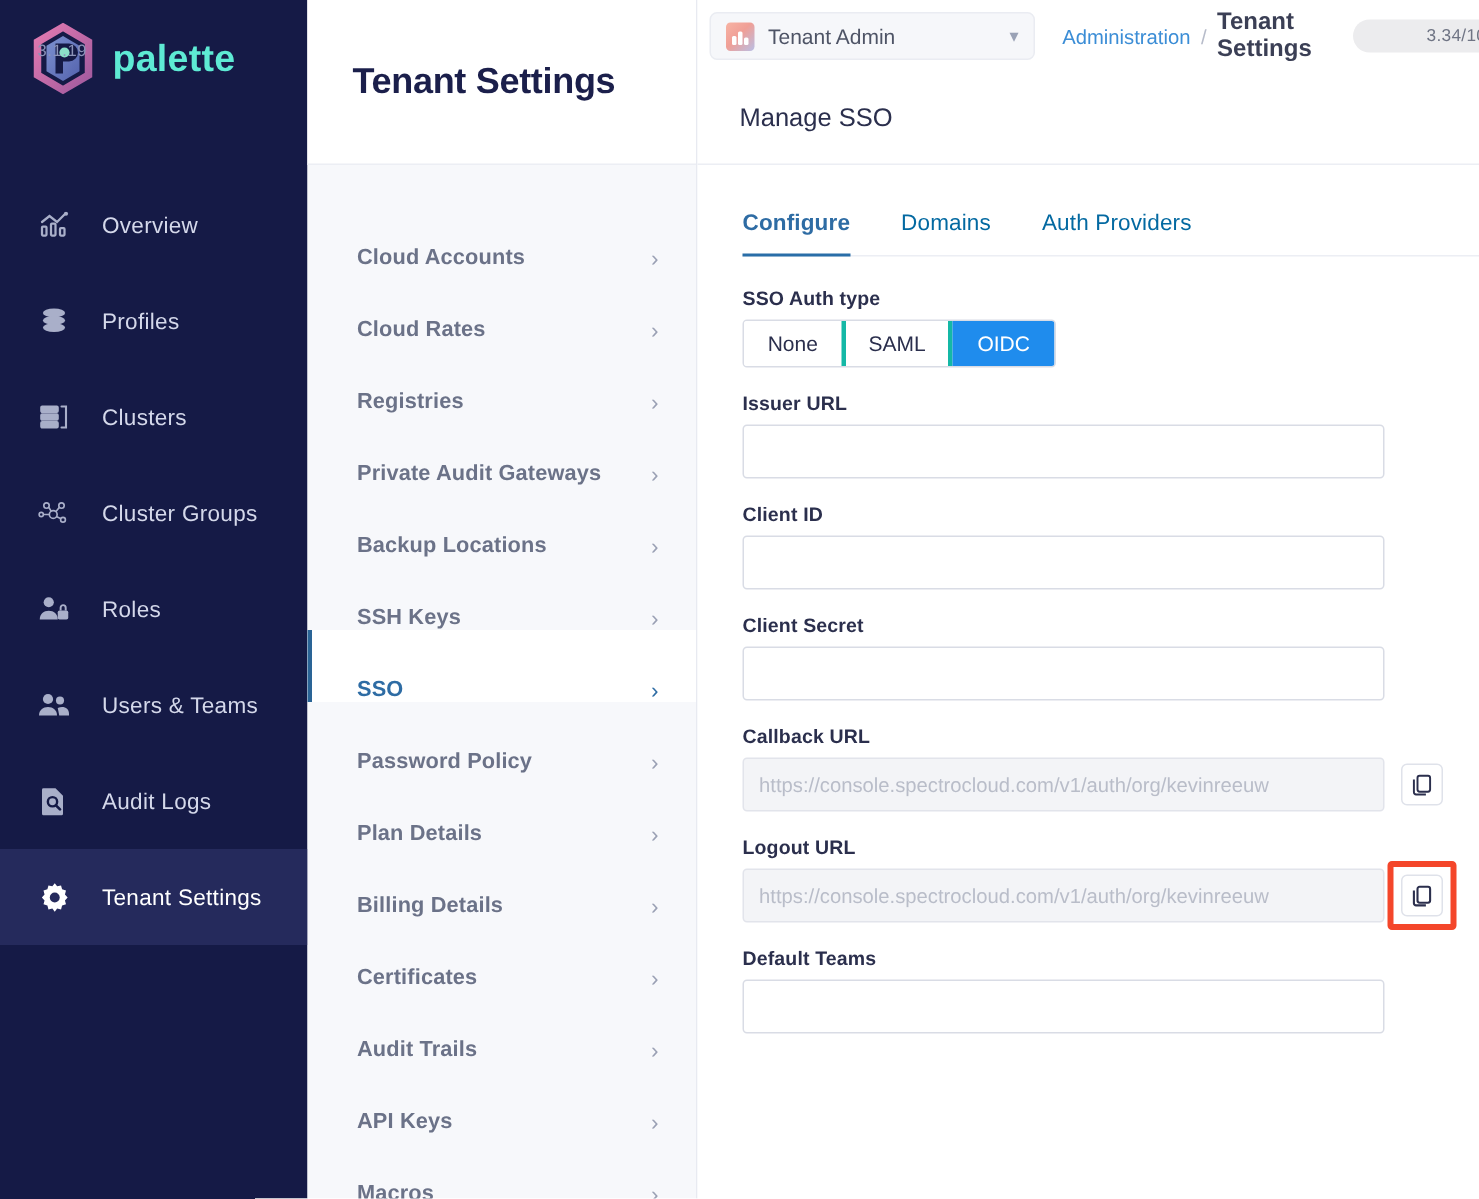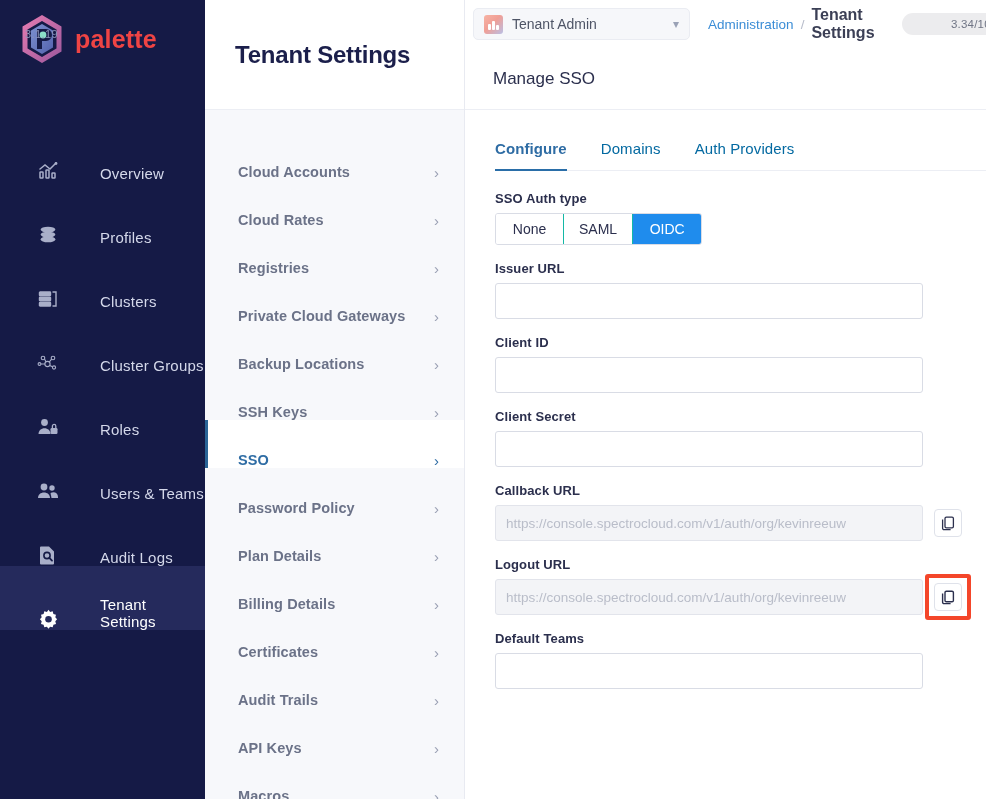--- a/index.html
+++ b/index.html
@@ -19,33 +19,32 @@
     position: relative;
     color: #c9cee4;
   }
   .brand {
     display: flex; align-items: center;
     padding: 16px 0 0 20px;
     height: 62px;
   }
   .brand-logo { width: 44px; height: 48px; position: relative; flex: 0 0 44px; }
   .brand-name {
-    font-size: 25px; font-weight: 700; color: #ef4444;
+    font-size: 25px; font-weight: 700; color: #5eead4;
     margin-left: 11px; letter-spacing: .2px;
   }
   .version {
     position: absolute; top: 28px; left: 25px;
     font-size: 11px; color: #8c93b8; letter-spacing: .4px;
   }
   .nav { margin-top: 56px; }
   .nav-item {
-    display: flex; align-items: flex-end;
-    height: 64px; padding-left: 37px;
+    display: flex; align-items: center;
+    height: 64px; padding-left: 25px;
     cursor: pointer;
-    gap: 20px;
   }
   .nav-item .ico {
     width: 22px; height: 22px; flex: 0 0 22px;
     display: flex; align-items: center; justify-content: center;
     opacity: .85;
   }
   .nav-item .lbl {
     margin-left: 21px; font-size: 15px; color: #d4d8ea; letter-spacing: .2px;
   }
   .nav-item.active { background: #252a5c; }
@@ -171,21 +170,21 @@
     content: ""; position: absolute; left: -9px; top: -9px; right: -9px; bottom: -9px;
     border: 4px solid #f4462a; border-radius: 3px; pointer-events: none;
   }
 
   
   .seg { display: inline-flex; border-radius: 3px; overflow: hidden; border: 1px solid #d9dce5; }
   .seg-btn {
     height: 30px; min-width: 68px; padding: 0 15px;
     display: flex; align-items: center; justify-content: center;
     font-size: 14px; color: #2b2f4d; background: #fff;
-    border-right: 1px solid #14b8a6; cursor: pointer;
+    border-right: 3px solid #14b8a6; cursor: pointer;
   }
   .seg-btn:last-child { border-right: none; }
   .seg-btn.selected { background: #1f8ced; color: #ffffff; }
   svg { display: block; }
 </style>
 </head>
 <body>
 
 <div class="app">
 
@@ -325,21 +324,21 @@
       </div>
       <div class="s-item">
         <span class="s-lbl">Cloud Rates</span>
         <span class="chev">›</span>
       </div>
       <div class="s-item">
         <span class="s-lbl">Registries</span>
         <span class="chev">›</span>
       </div>
       <div class="s-item">
-        <span class="s-lbl">Private Cloud Gateways</span>
+        <span class="s-lbl">Private Audit Gateways</span>
         <span class="chev">›</span>
       </div>
       <div class="s-item">
         <span class="s-lbl">Backup Locations</span>
         <span class="chev">›</span>
       </div>
       <div class="s-item">
         <span class="s-lbl">SSH Keys</span>
         <span class="chev">›</span>
       </div>

